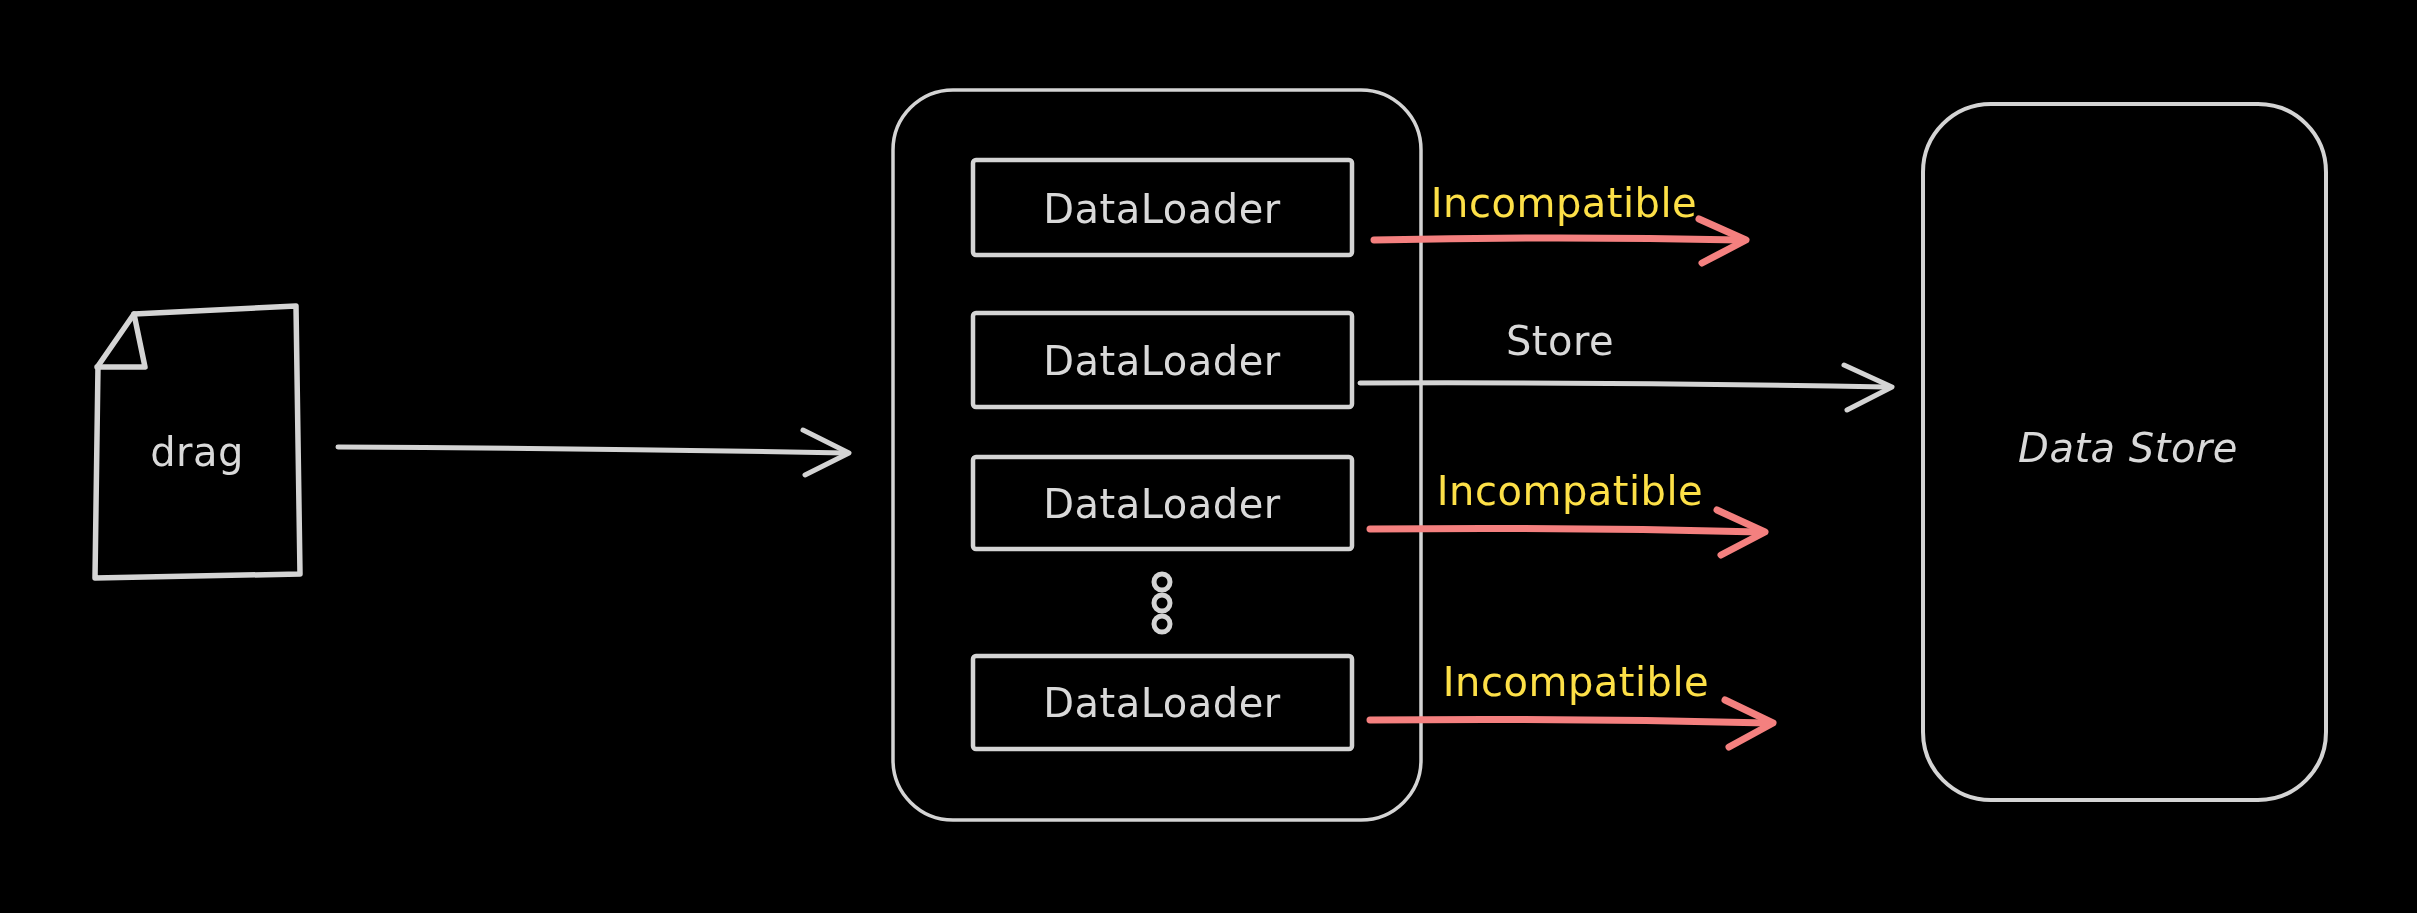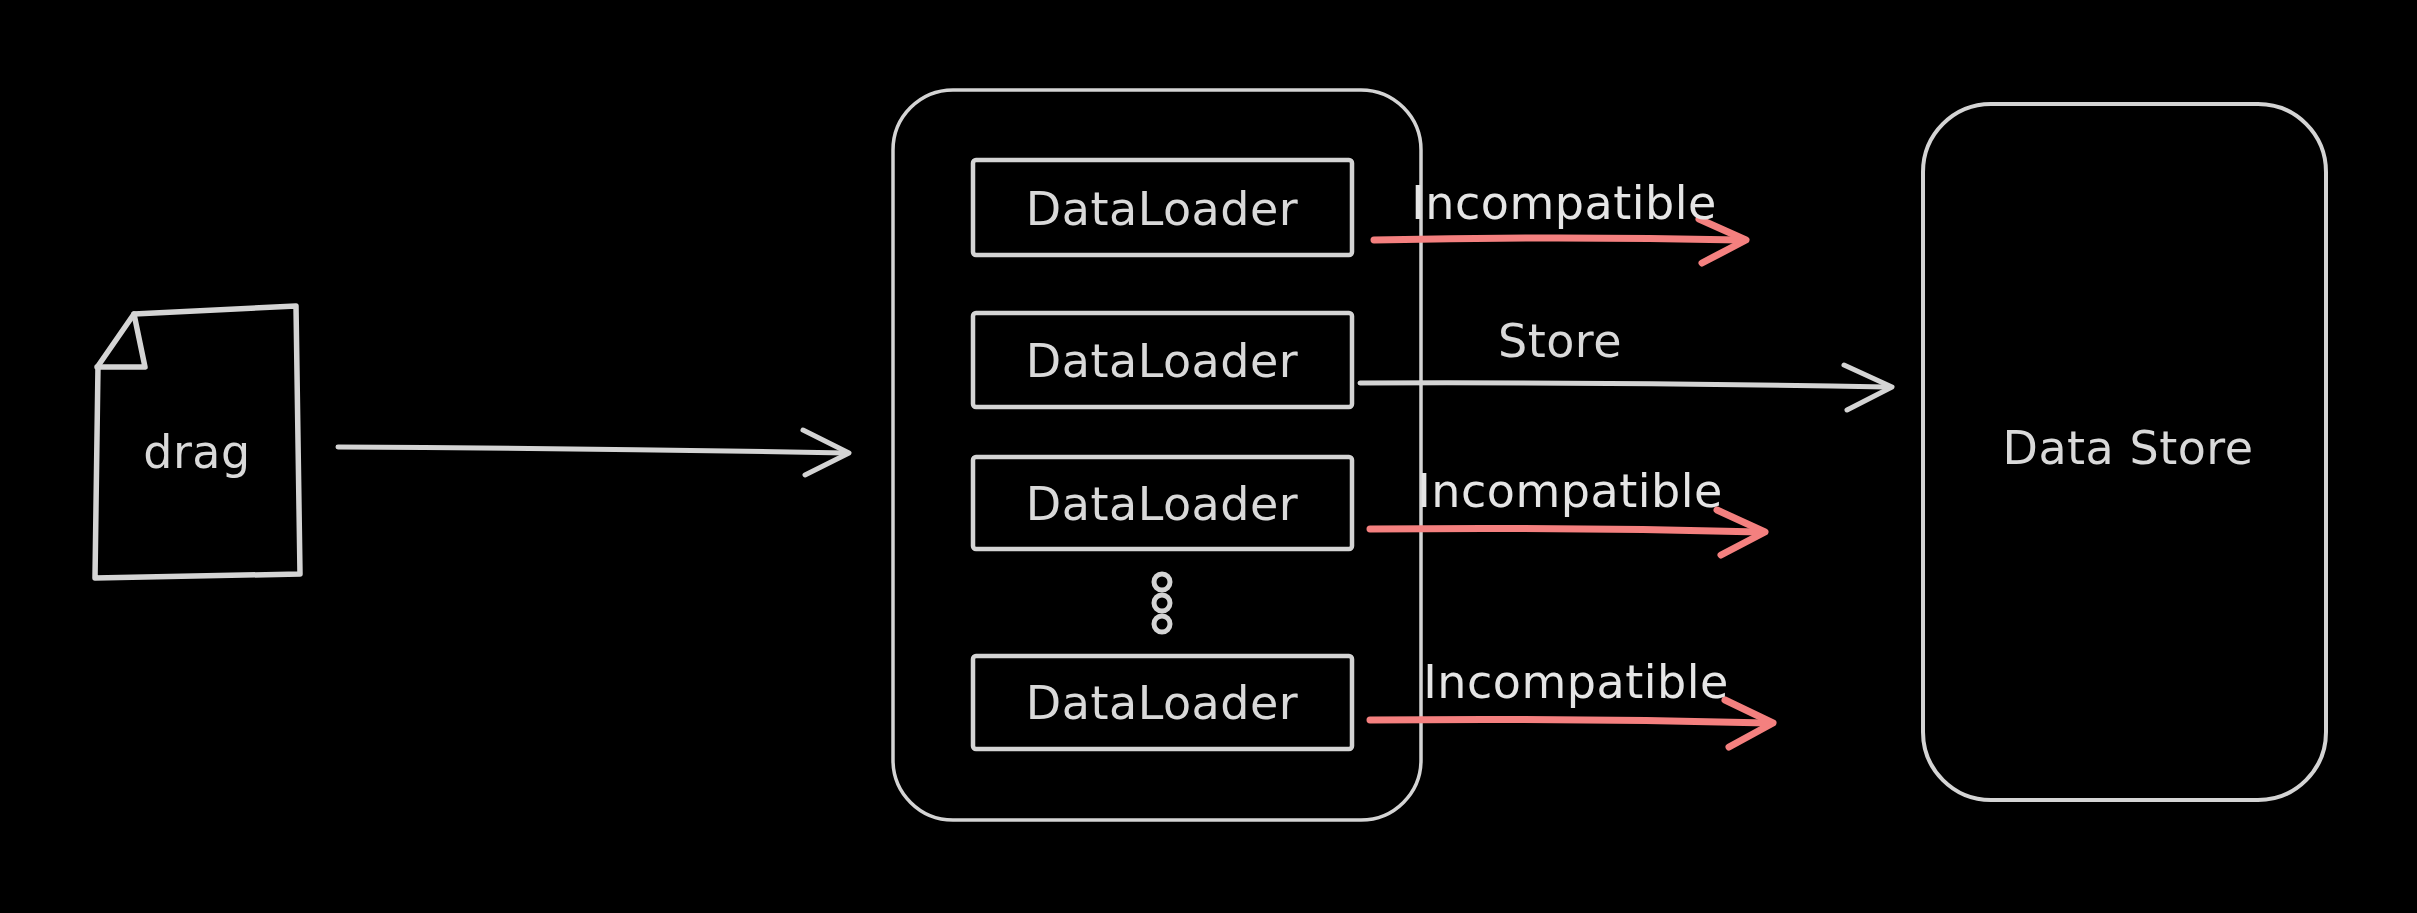--- a/index.html
+++ b/index.html
@@ -29,27 +29,27 @@
   .stroke-red {
     stroke: #f4807f;
     fill: none;
     stroke-linecap: round;
     stroke-linejoin: round;
   }
   .label {
     position: absolute;
     transform: translate(-50%, -50%);
     color: #d9d9d9;
-    font-size: 46px;
+    font-size: 40px;
     letter-spacing: 0.5px;
     white-space: nowrap;
     user-select: none;
   }
   .label.red {
-    color: #e5e5e5;
+    color: #fde047;
   }
 </style>
 </head>
 <body>
 
 <div id="canvas">
 
   <svg id="shapes" width="2417" height="913" viewBox="0 0 2417 913">
 
     <g>
@@ -104,15 +104,15 @@
   <div class="label" style="left:1162px; top:209px;">DataLoader</div>
   <div class="label" style="left:1162px; top:361px;">DataLoader</div>
   <div class="label" style="left:1162px; top:504px;">DataLoader</div>
   <div class="label" style="left:1162px; top:703px;">DataLoader</div>
 
   <div class="label red" style="left:1564px; top:203px;">Incompatible</div>
   <div class="label" style="left:1560px; top:341px;">Store</div>
   <div class="label red" style="left:1570px; top:491px;">Incompatible</div>
   <div class="label red" style="left:1576px; top:682px;">Incompatible</div>
 
-  <div class="label" style="left:2128px; top:448px;">Data Store</div>
+  <div class="label" style="left:2128px; top:448px;font-style:italic;">Data Store</div>
 
 </div>
 
 </body></html>

